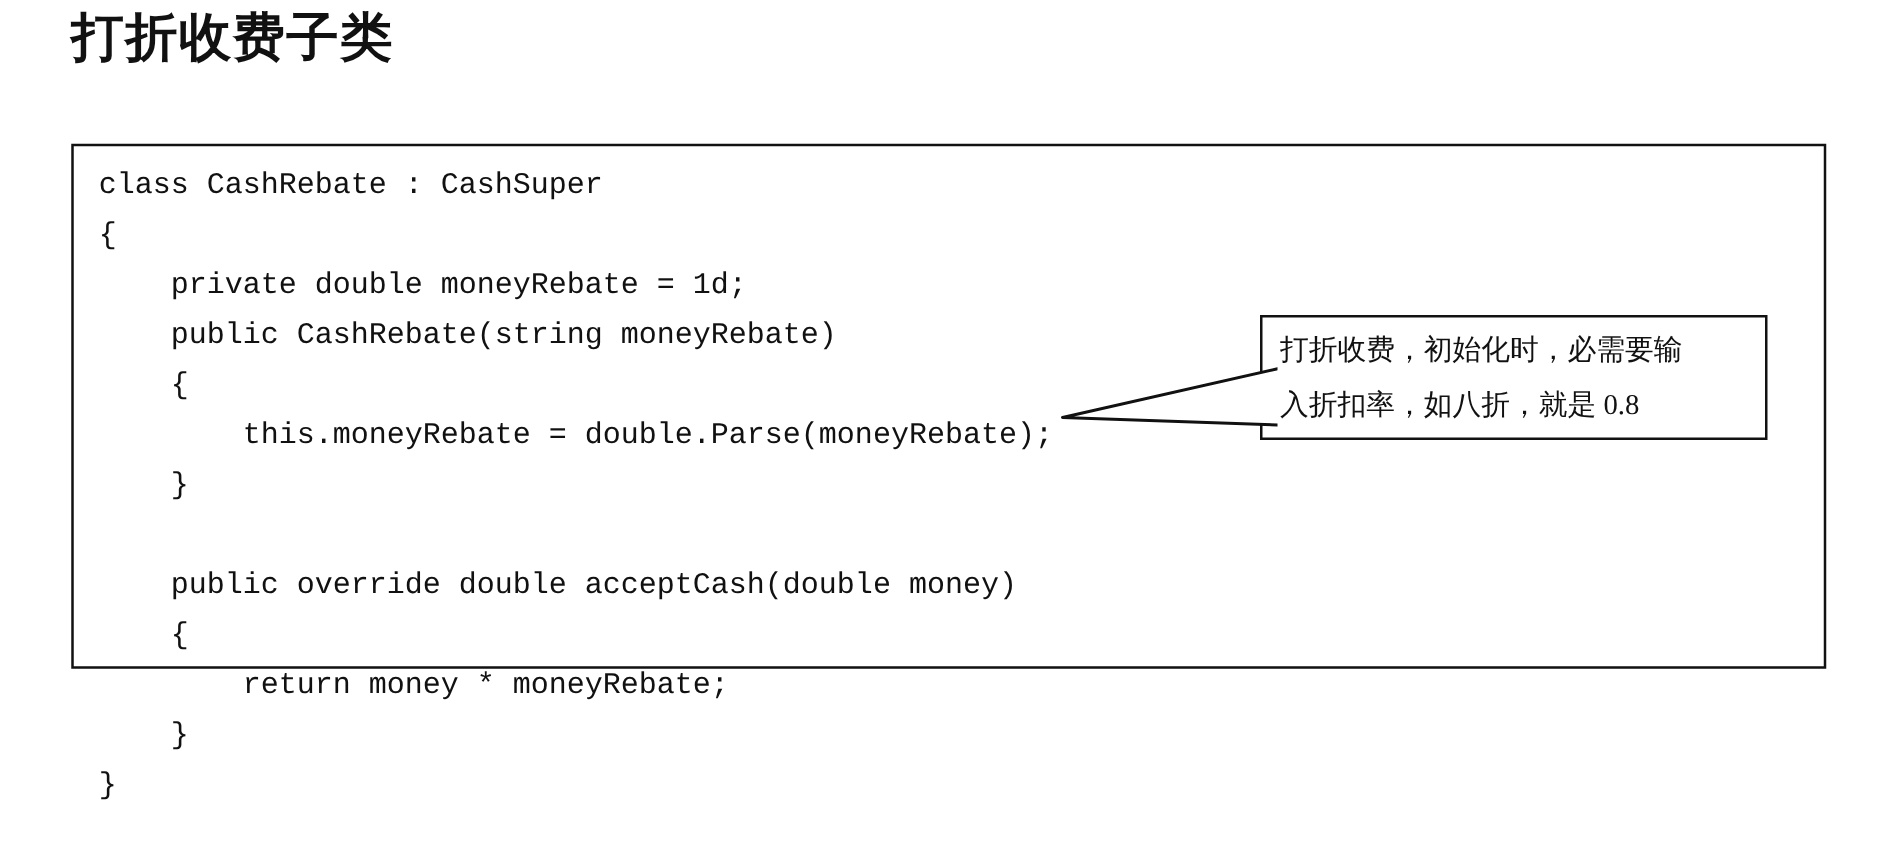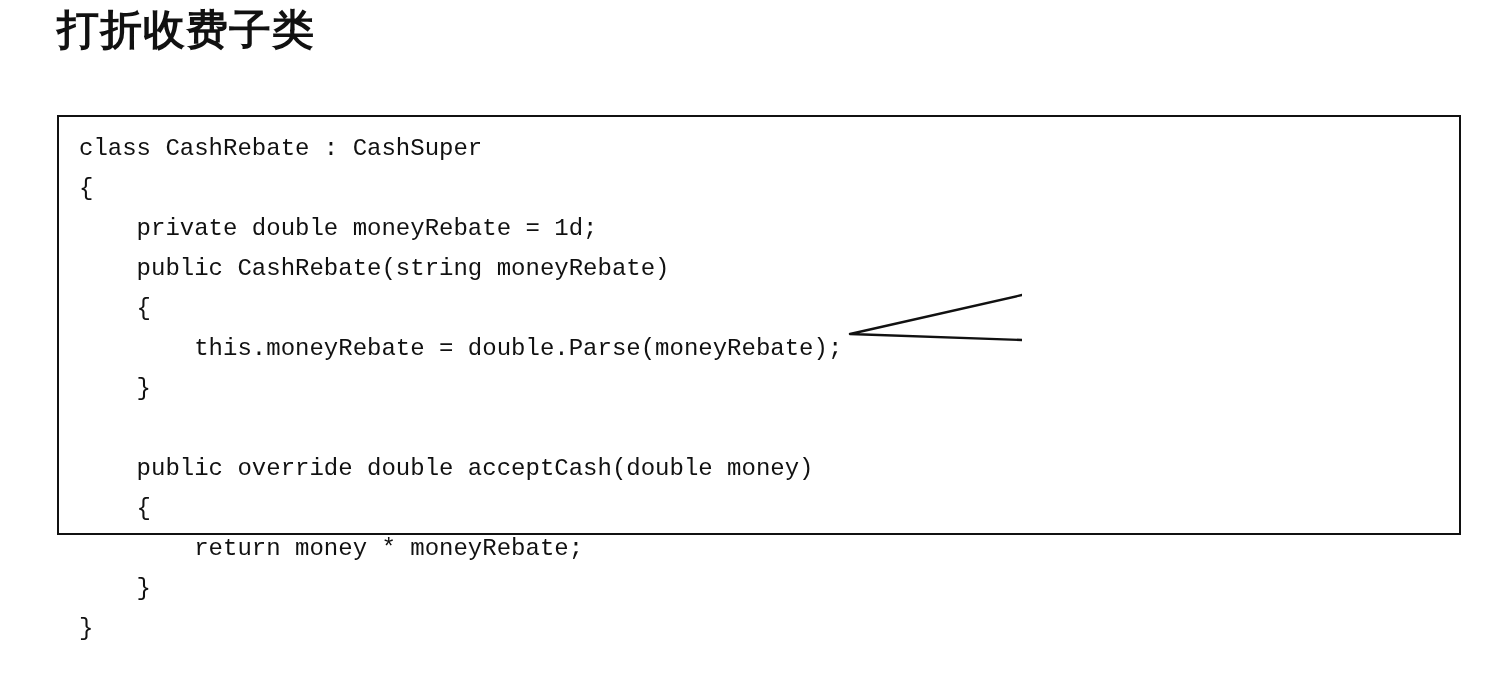--- a/index.html
+++ b/index.html
@@ -91,19 +91,23 @@
         this.moneyRebate = double.Parse(moneyRebate);
     }
 
     public override double acceptCash(double money)
     {
         return money * moneyRebate;
     }
 }</pre>
   </div>
 
+  <div class="callout">
+    <span class="callout-line">打折收费，初始化时，必需要输</span>
+    <span class="callout-line">入折扣率，如八折，就是 0.8</span>
+  </div>
 
   <svg class="callout-tail" viewBox="0 0 178 68" xmlns="http://www.w3.org/2000/svg">
     <polygon points="178,13 6,52 178,58" fill="#ffffff" stroke="none"></polygon>
     <path d="M178,13 L6,52 L178,58" fill="none" stroke="#111111" stroke-width="2.4" stroke-linejoin="round" stroke-linecap="round"></path>
   </svg>
 
 </div>
 
 </body></html>

